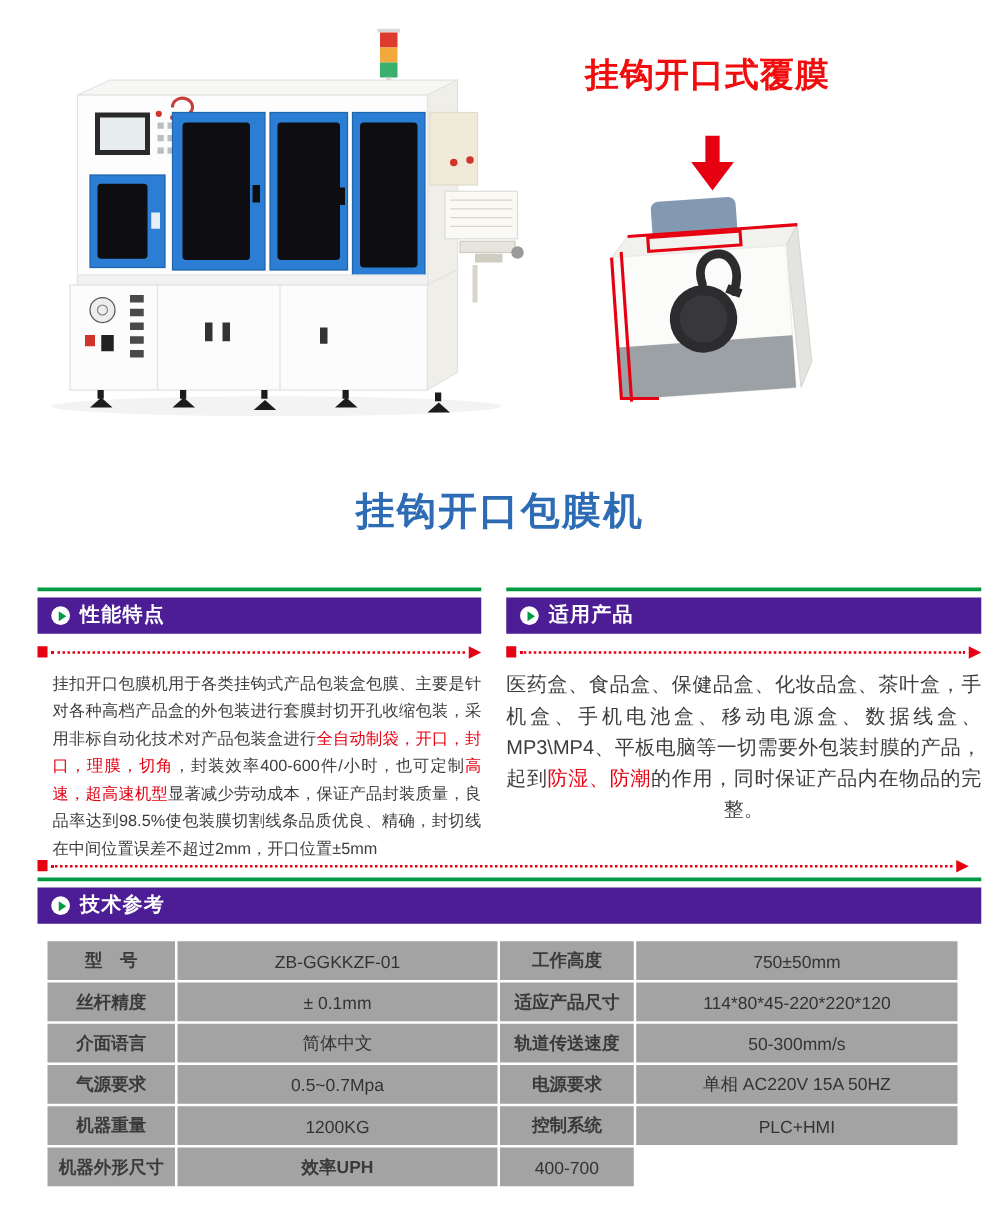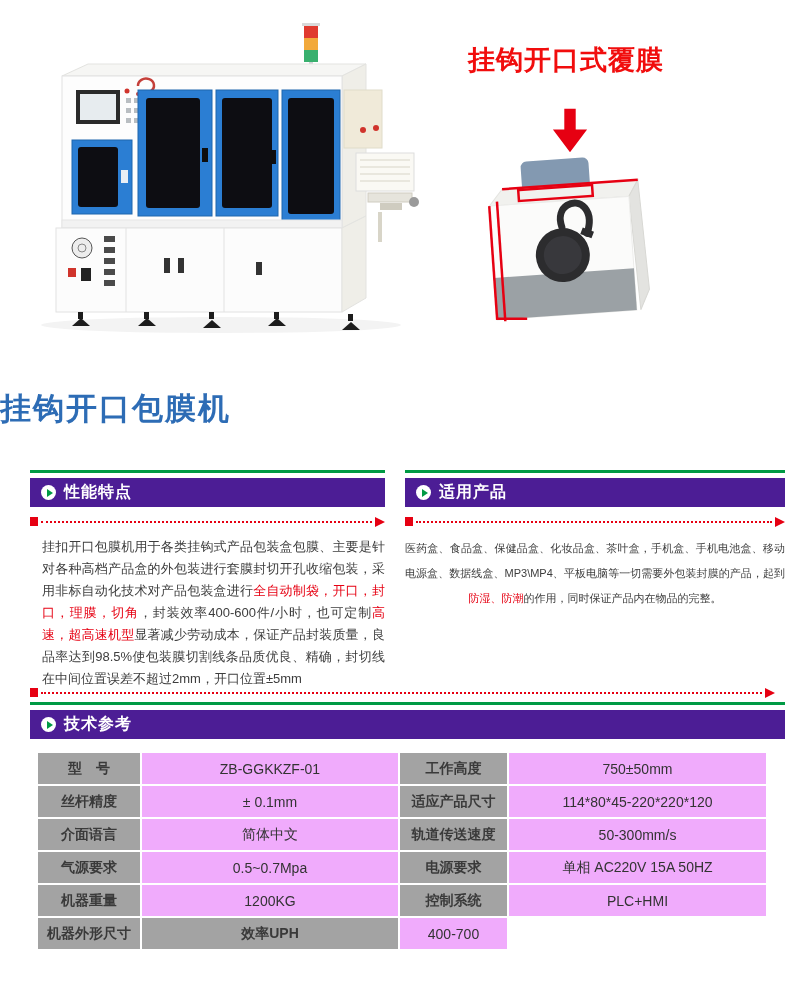--- a/index.html
+++ b/index.html
@@ -6,47 +6,47 @@
   .page{
     position:relative;width:800px;height:981px;background:#fff;overflow:hidden;
     font-family:"Liberation Sans","DejaVu Sans",sans-serif;color:#3d3d3d;
   }
   
   .machine{position:absolute;left:26px;top:20px;width:400px;height:318px;}
   .caption{position:absolute;left:468px;top:42px;width:240px;font-size:27px;font-weight:bold;color:#f10d0d;letter-spacing:1px;}
   .down-arrow{position:absolute;left:551px;top:108px;width:38px;height:45px;}
   .box-art{position:absolute;left:460px;top:143px;width:208px;height:195px;}
   
-  .page-title{position:absolute;left:0;top:388px;width:100%;text-align:left;margin:0;
+  .page-title{position:absolute;left:0;top:388px;width:100%;text-align:center;margin:0;
     font-size:31px;font-weight:bold;color:#2d6cb5;letter-spacing:2px;}
   
   .col{position:absolute;top:470px;}
   .col.left{left:30px;width:355px;}
   .col.rightc{left:405px;width:380px;}
   .greenline{height:3px;background:#009a44;margin-bottom:5px;}
   .greenbar{height:29px;background:#4c1d95;display:flex;align-items:center;}
   .greenbar .label{color:#fff;font-weight:bold;font-size:16px;letter-spacing:1px;}
   .play{width:15px;height:15px;background:#fff;border-radius:50%;display:inline-flex;align-items:center;justify-content:center;margin:0 8px 0 11px;flex:0 0 15px;}
   .play i{display:block;width:0;height:0;border-left:6px solid #009a44;border-top:4px solid transparent;border-bottom:4px solid transparent;margin-left:2px;}
   .dotline{display:flex;align-items:center;height:11px;margin-top:9px;}
   .dotline .sq{width:8px;height:9px;background:#e60012;flex:0 0 8px;}
   .dotline .dots{flex:1;border-top:2px dotted #e60012;margin:0 3px;}
   .dotline .tri{width:0;height:0;border-left:10px solid #e60012;border-top:5px solid transparent;border-bottom:5px solid transparent;}
   .para{margin:9px 0 0;text-align:justify;}
   .col.left .para{font-size:13px;line-height:22px;margin-left:12px;}
-  .col.rightc .para{font-size:11px;line-height:25px;text-align-last:center;}
+  .col.rightc .para{font-size:16px;line-height:25px;text-align-last:center;}
   .para .hl{color:#e60012;}
   .dotline.full{position:absolute;left:30px;top:678px;width:745px;}
   
   .specs{position:absolute;left:30px;top:702px;width:755px;}
   .spec-table{margin:14px 0 0 8px;width:724px;display:grid;
     grid-template-columns:102px 256px 107px 257px;grid-auto-rows:31px;gap:2px;}
   .spec-table .cell{display:flex;align-items:center;justify-content:center;font-size:14px;color:#333;}
   .spec-table .lab{background:#a3a3a3;font-weight:bold;color:#3a3a3a;}
-  .spec-table .val{background:#f0abfc;}
+  .spec-table .val{background:#a3a3a3;}
 </style>
 </head>
 <body>
 
 <div class="page">
 
   <div class="machine">
     <svg viewBox="0 0 400 318" width="400" height="318">
       <ellipse cx="195" cy="305" rx="180" ry="8" fill="#f3f3f3"></ellipse>
 

